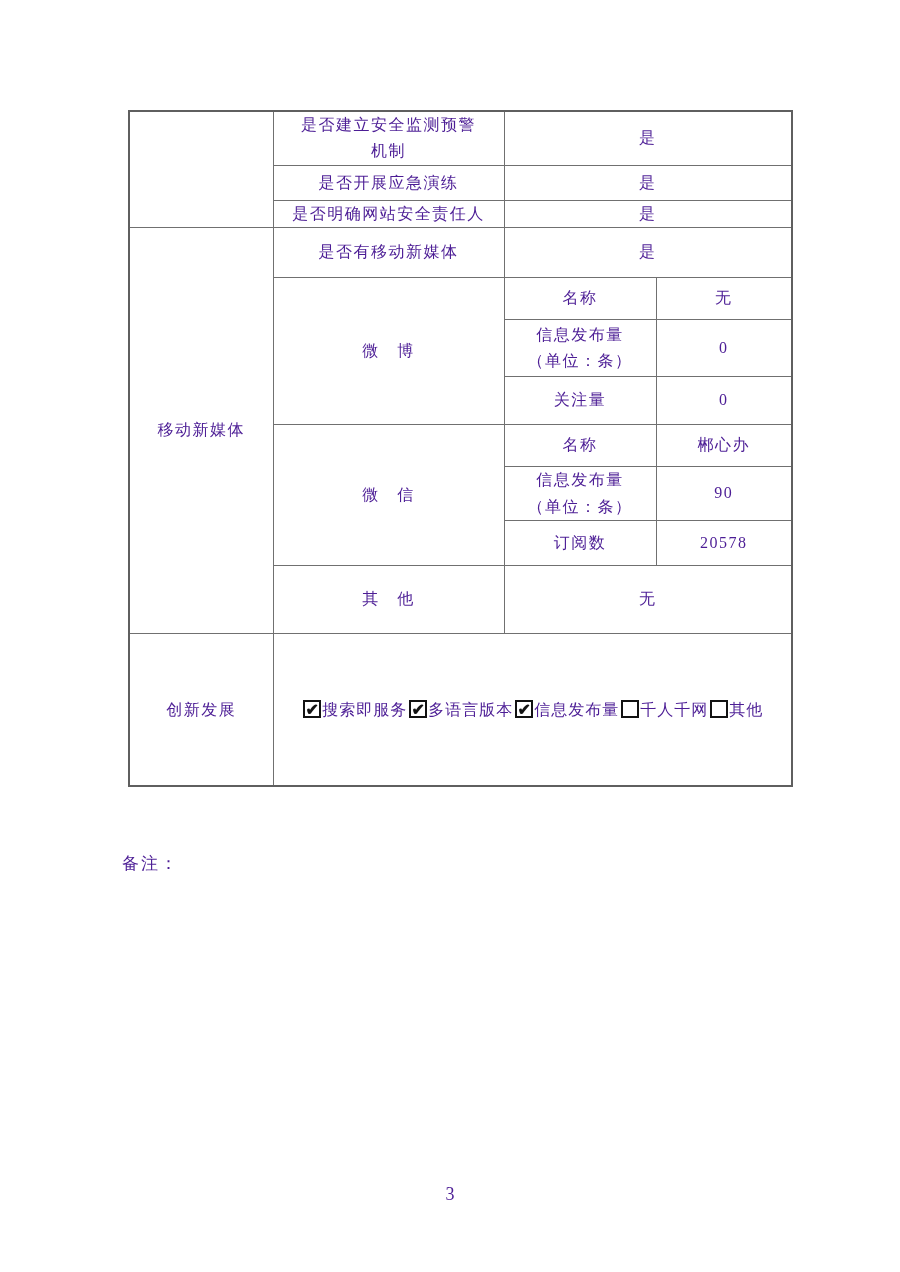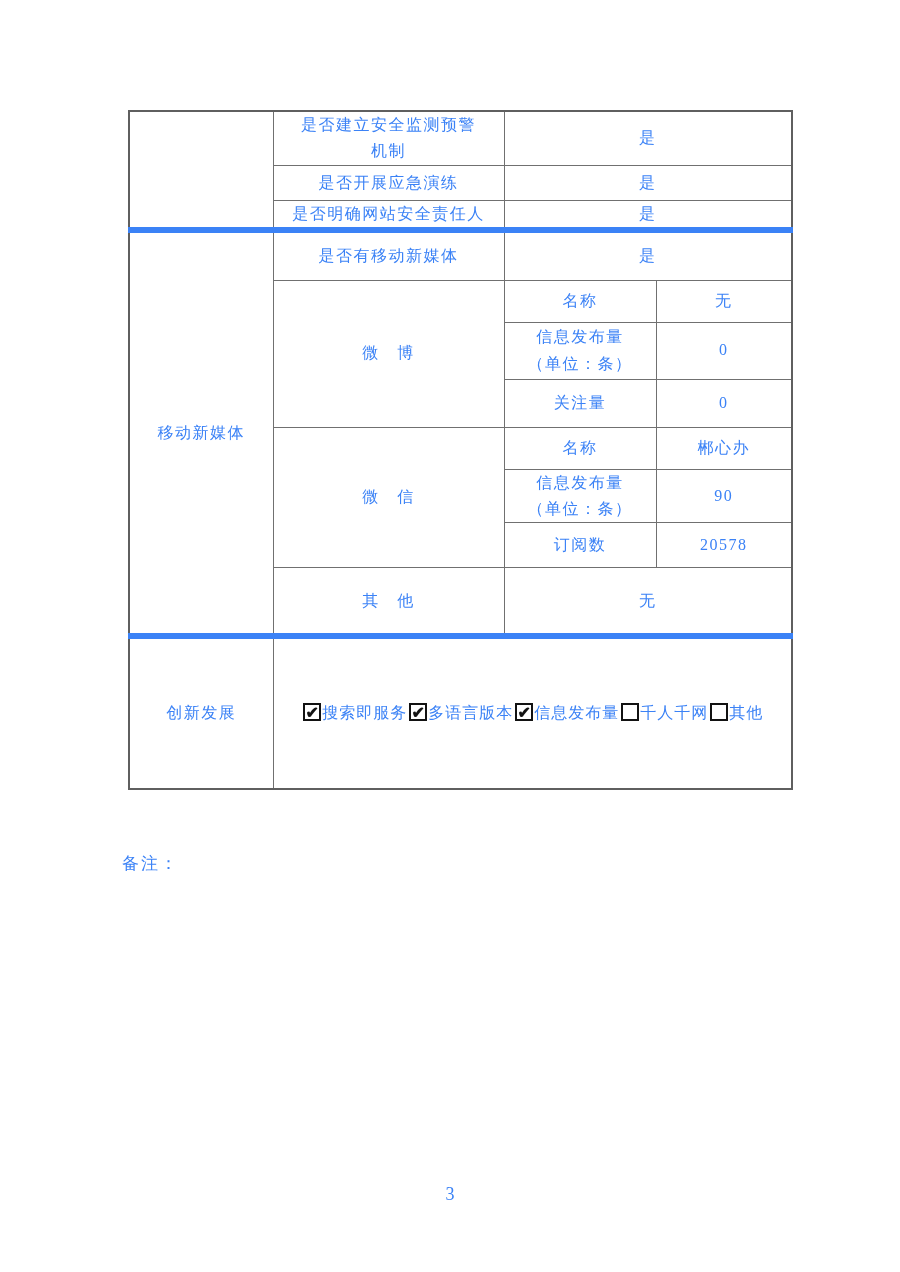--- a/index.html
+++ b/index.html
@@ -6,21 +6,21 @@
     margin: 0;
     padding: 0;
     background: #ffffff;
   }
   .page {
     position: relative;
     width: 900px;
     height: 1272px;
     background: #ffffff;
     font-family: "Liberation Serif", "DejaVu Serif", serif;
-    color: #3b82f6;
+    color: #4c1d95;
     overflow: hidden;
   }
   table.report {
     position: absolute;
     left: 128px;
     top: 110px;
     width: 663px;
     border-collapse: collapse;
     table-layout: fixed;
     border: 2px solid #5f5f5f;
@@ -28,21 +28,21 @@
   table.report td {
     border: 1px solid #707070;
     text-align: center;
     vertical-align: middle;
     font-size: 16px;
     letter-spacing: 1.5px;
     line-height: 1.65;
     padding: 0;
     background: #ffffff;
   }
-  tr.sec-top td { border-top: 6px solid #3b82f6; }
+  tr.sec-top td { border-top: 1px solid #3b82f6; }
   td.pre { white-space: pre-line; }
   tr.r1  { height: 53px; }
   tr.r2  { height: 35px; }
   tr.r3  { height: 23px; margin-top: 20px; }
   tr.r4  { height: 50px; }
   tr.r5  { height: 42px; }
   tr.r6  { height: 57px; }
   tr.r7  { height: 48px; }
   tr.r8  { height: 42px; }
   tr.r9  { height: 48px; }

